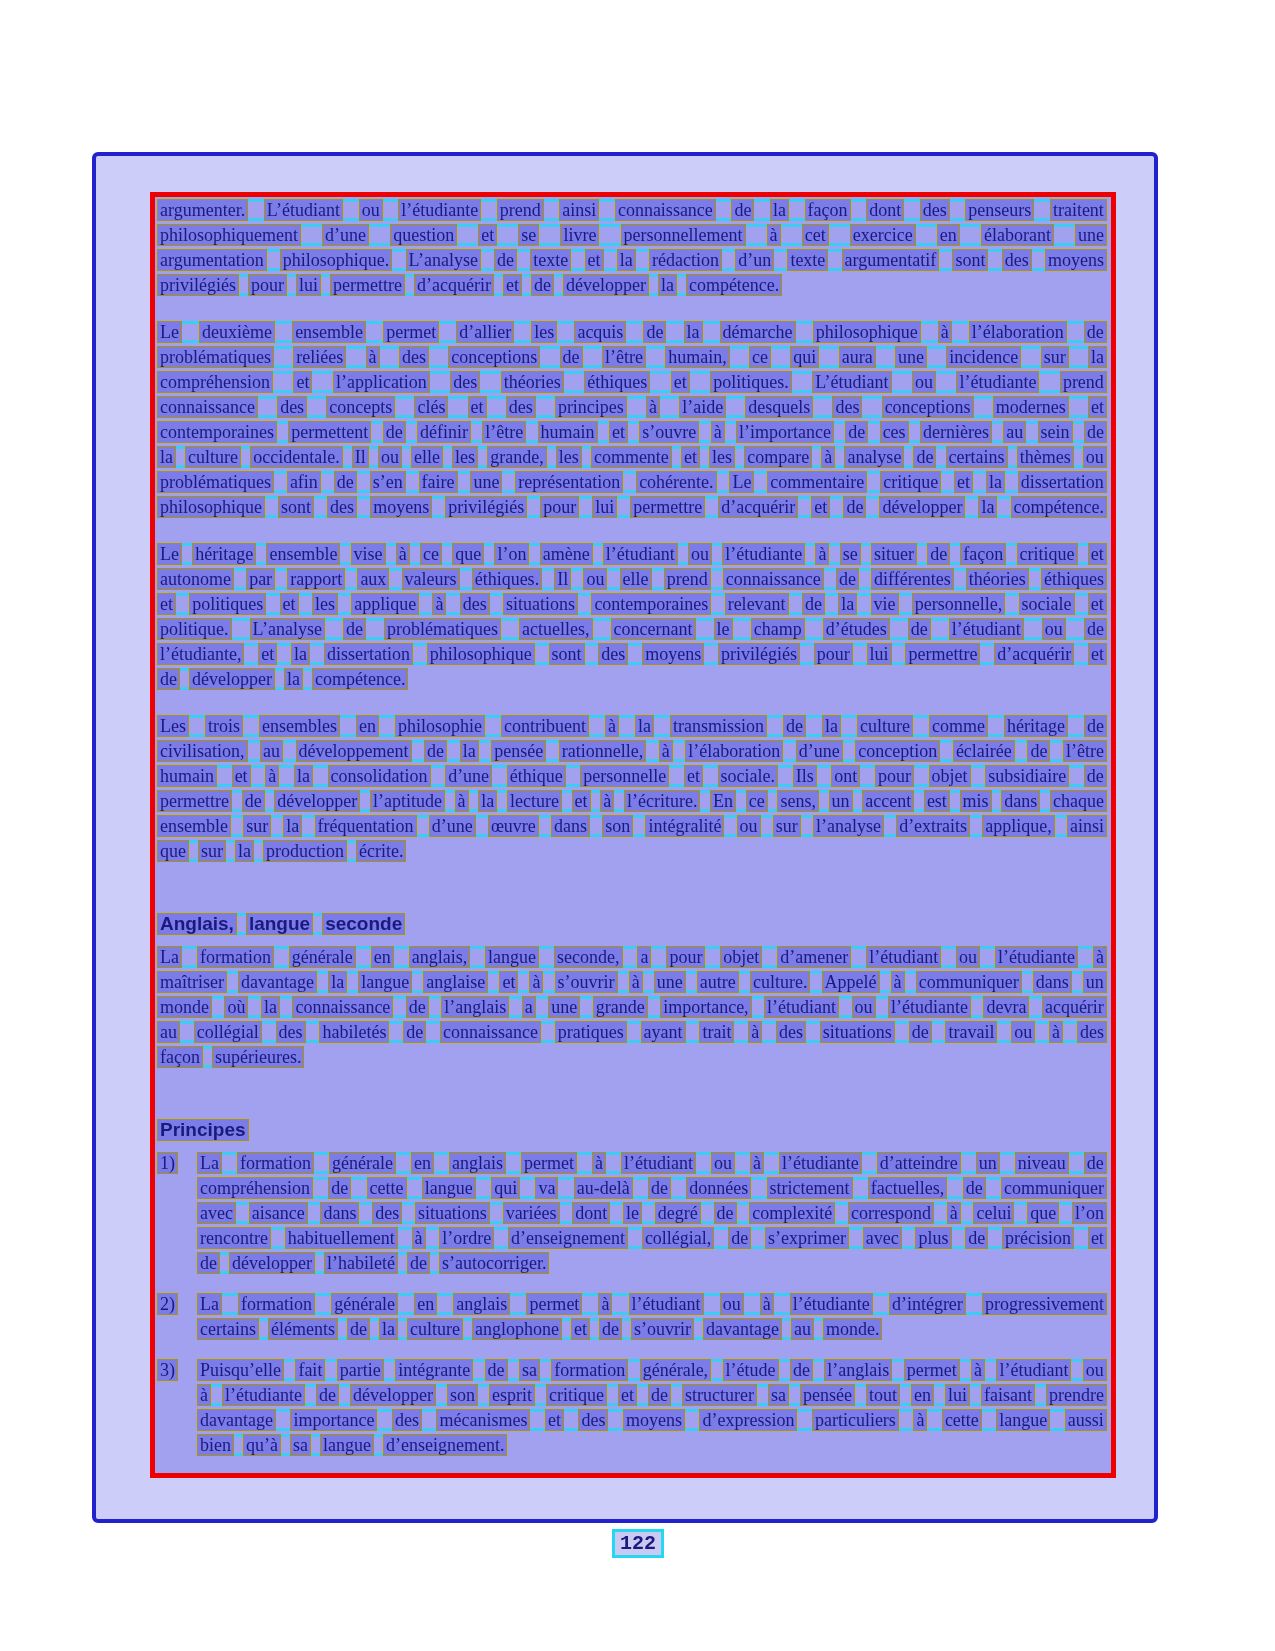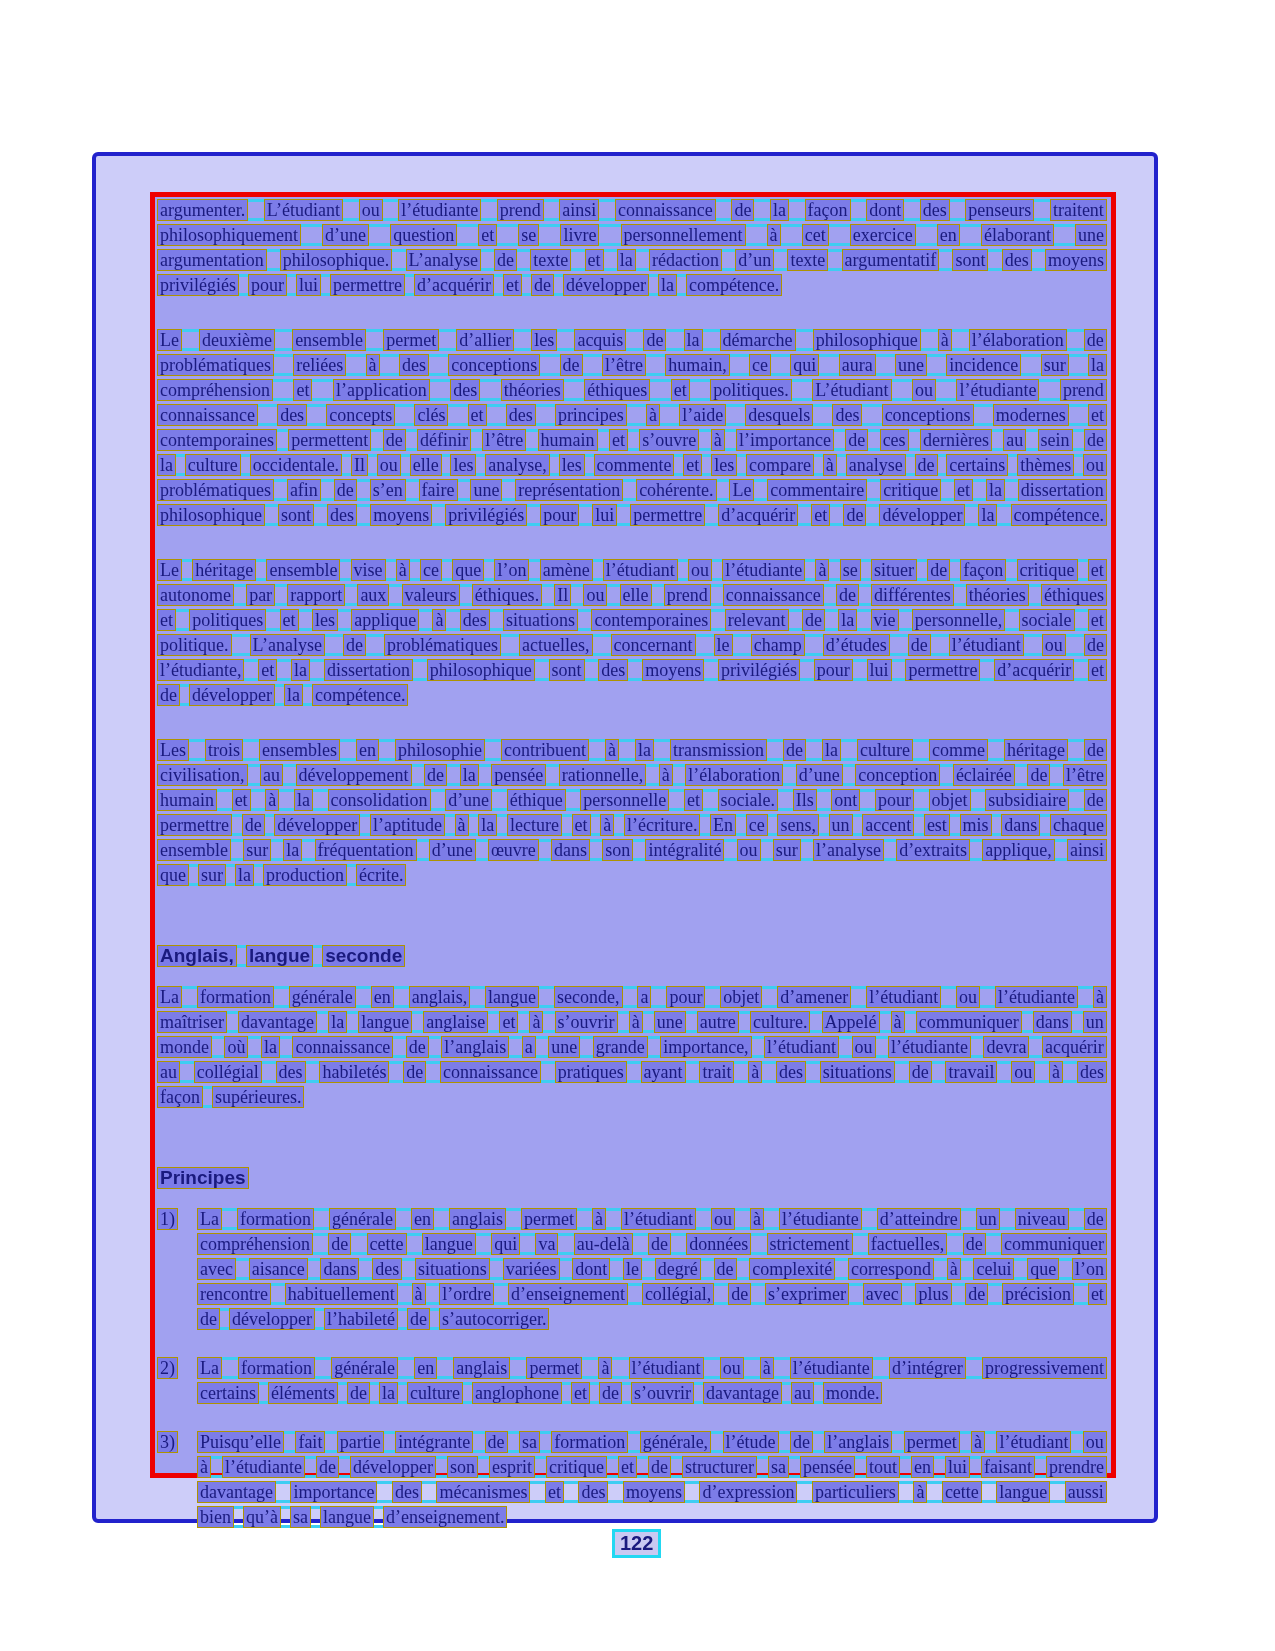--- a/index.html
+++ b/index.html
@@ -10,39 +10,39 @@
   html,body{margin:0;padding:0;}
   body{width:1275px;height:1651px;background:#ffffff;position:relative;
        font-family:"Liberation Serif", serif;}
   .outer-box{position:absolute;left:92px;top:152px;width:1066px;height:1371px;
        box-sizing:border-box;background:var(--outer-fill);
        border:4px solid var(--outer-border);border-radius:6px;}
   .red-box{position:absolute;left:54px;top:36px;width:966px;height:1286px;
        box-sizing:border-box;background:var(--inner-fill);
        border:5px solid var(--red-border);}
   #content{position:absolute;left:2px;top:2px;width:950px;display:flex;
-       flex-direction:column;gap:8px;}
+       flex-direction:column;}
   .block{display:block;}
   .block.para{margin-bottom:22px;}
   .block.headingblk{margin:26px 0 8px 0;}
   .block.item{margin-bottom:16px;position:relative;padding-left:40px;box-sizing:border-box;}
   .line{display:flex;justify-content:space-between;align-items:stretch;height:22px;
        margin-bottom:3px;
        background:linear-gradient(to bottom,var(--line-marker) 0 3px,transparent 3px 19px,var(--line-marker) 19px 22px);}
   .line.fit{justify-content:flex-start;gap:9px;width:fit-content;max-width:100%;}
   .w{background:var(--word-fill);border:1px solid var(--word-border);
        box-sizing:border-box;height:22px;line-height:20px;padding:0 2px;
        font-size:18px;color:var(--text);white-space:pre;}
   .headingblk .w{font-family:"Liberation Sans", sans-serif;font-weight:bold;font-size:19px;}
   .num-box{position:absolute;left:0;top:0;width:fit-content;
        background:linear-gradient(to bottom,var(--line-marker) 0 3px,transparent 3px 19px,var(--line-marker) 19px 22px);}
   .page-number-badge{position:absolute;left:612px;top:1529px;
        background:var(--badge-fill);border:3px solid var(--badge-border);
        padding:0 5px;font-size:20px;color:var(--text);
-       font-family:Liberation Sans, sans-serif;font-weight:bold;}
+       font-family:Liberation Mono, monospace;font-weight:bold;}
 </style>
 </head>
 <body>
 
 <div class="page">
   <div class="outer-box">
     <div class="red-box">
       <div id="content">
           <div class="block para">
             <div class="line">
@@ -188,21 +188,21 @@
               <span class="w">de</span>
             </div>
             <div class="line">
               <span class="w">la</span>
               <span class="w">culture</span>
               <span class="w">occidentale.</span>
               <span class="w">Il</span>
               <span class="w">ou</span>
               <span class="w">elle</span>
               <span class="w">les</span>
-              <span class="w">analyse,</span>
+              <span class="w">grande,</span>
               <span class="w">les</span>
               <span class="w">commente</span>
               <span class="w">et</span>
               <span class="w">les</span>
               <span class="w">compare</span>
               <span class="w">à</span>
               <span class="w">analyse</span>
               <span class="w">de</span>
               <span class="w">certains</span>
               <span class="w">thèmes</span>

